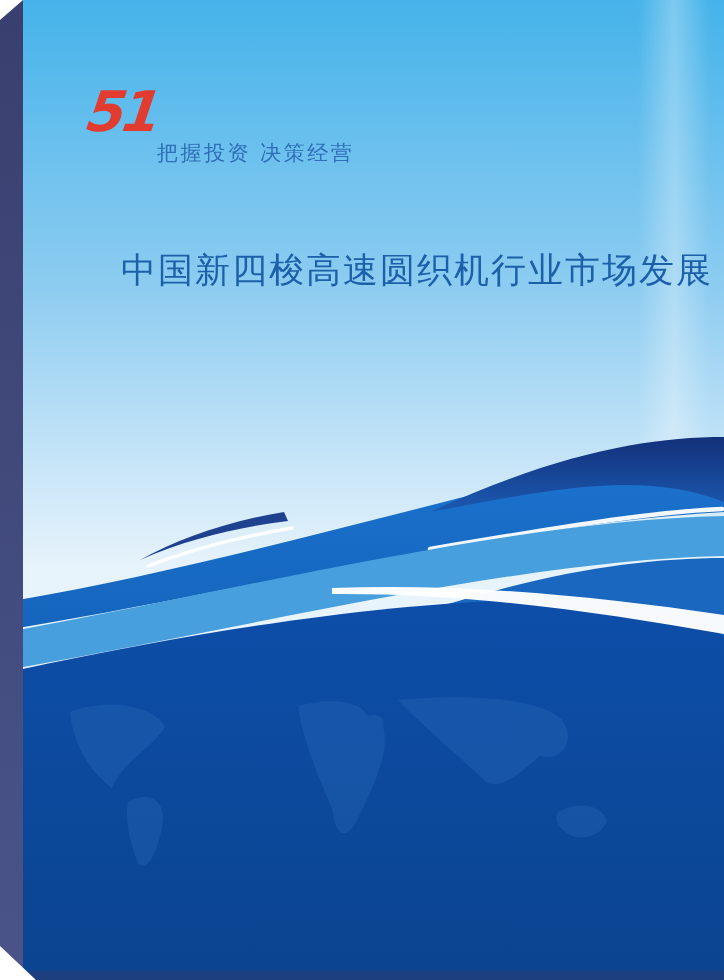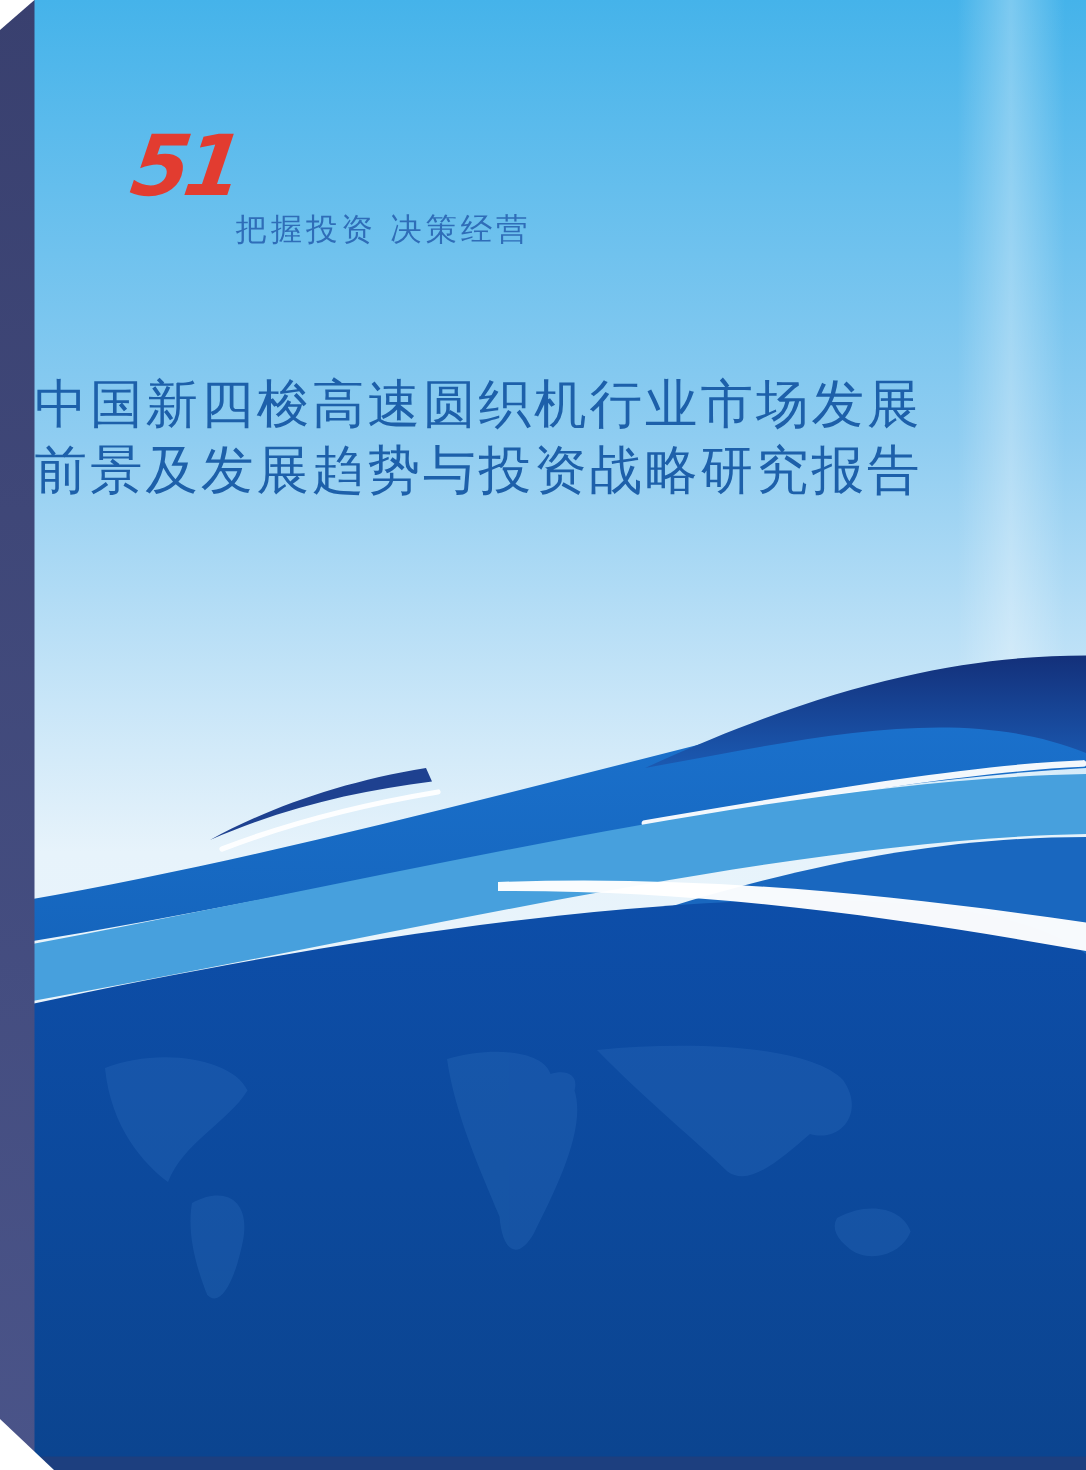--- a/index.html
+++ b/index.html
@@ -35,21 +35,21 @@
   }
   .logo-tagline{
     position:absolute;left:142px;top:139px;
     color:var(--logo-blue,#2f6db8);
     font-size:21px;font-weight:400;letter-spacing:2.5px;
     white-space:nowrap;
     margin-left:15px;
   }
   .title{
     position:absolute;left:23px;top:248px;width:690px;
-    text-align:left;color:var(--title-blue,#1d60aa);
+    text-align:right;color:var(--title-blue,#1d60aa);
     font-size:35px;font-weight:500;letter-spacing:2px;
     line-height:44px;white-space:nowrap;
   }
 </style>
 </head>
 <body>
 
 <div class="cover">
 
   <svg class="art" width="724" height="980" viewBox="0 0 724 980" xmlns="http://www.w3.org/2000/svg" aria-hidden="true">
@@ -112,16 +112,15 @@
     <polygon points="0,946 36,980 0,980" fill="#ffffff"></polygon>
   </svg>
 
   <div class="logo">
     <span class="logo-prefix">51</span>
   </div>
   <div class="logo-tagline">把握投资 决策经营</div>
 
   <div class="title">
     <div>中国新四梭高速圆织机行业市场发展</div>
-    <div>前景及发展趋势与投资战略研究报告</div>
   </div>
 
 </div>
 
 </body></html>

